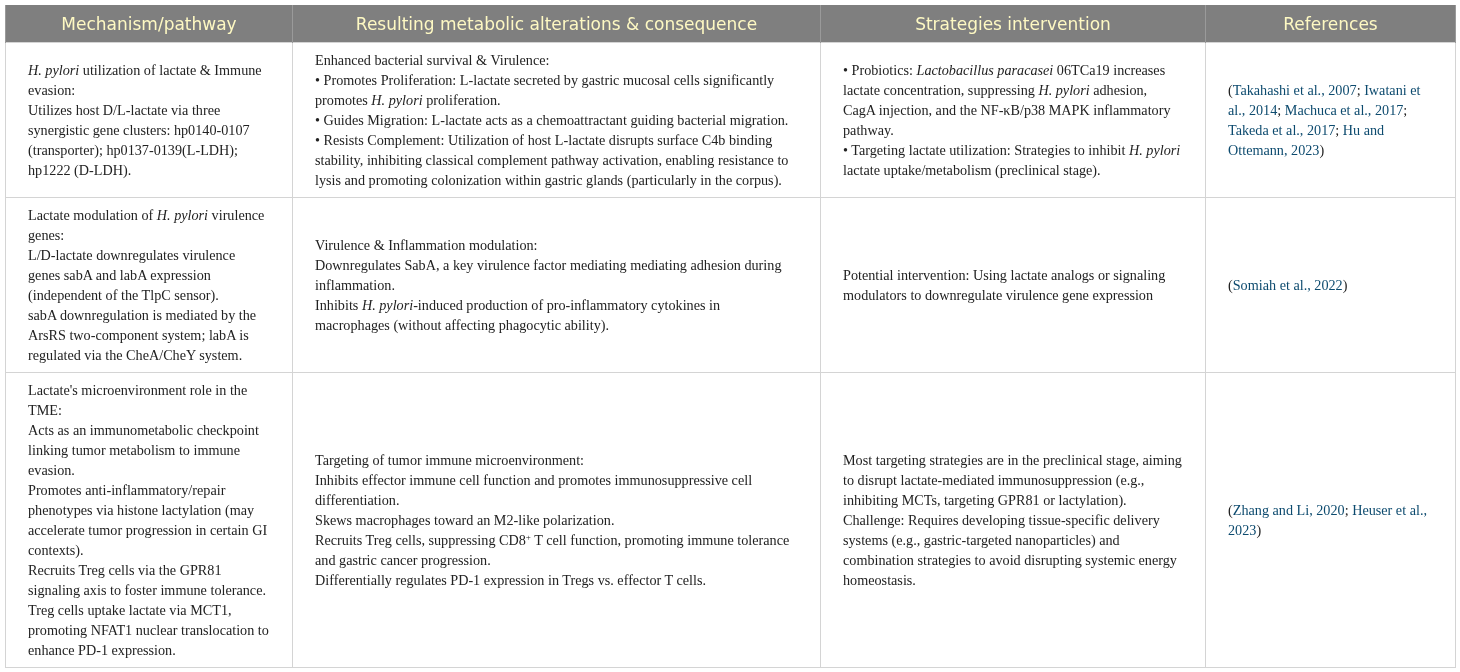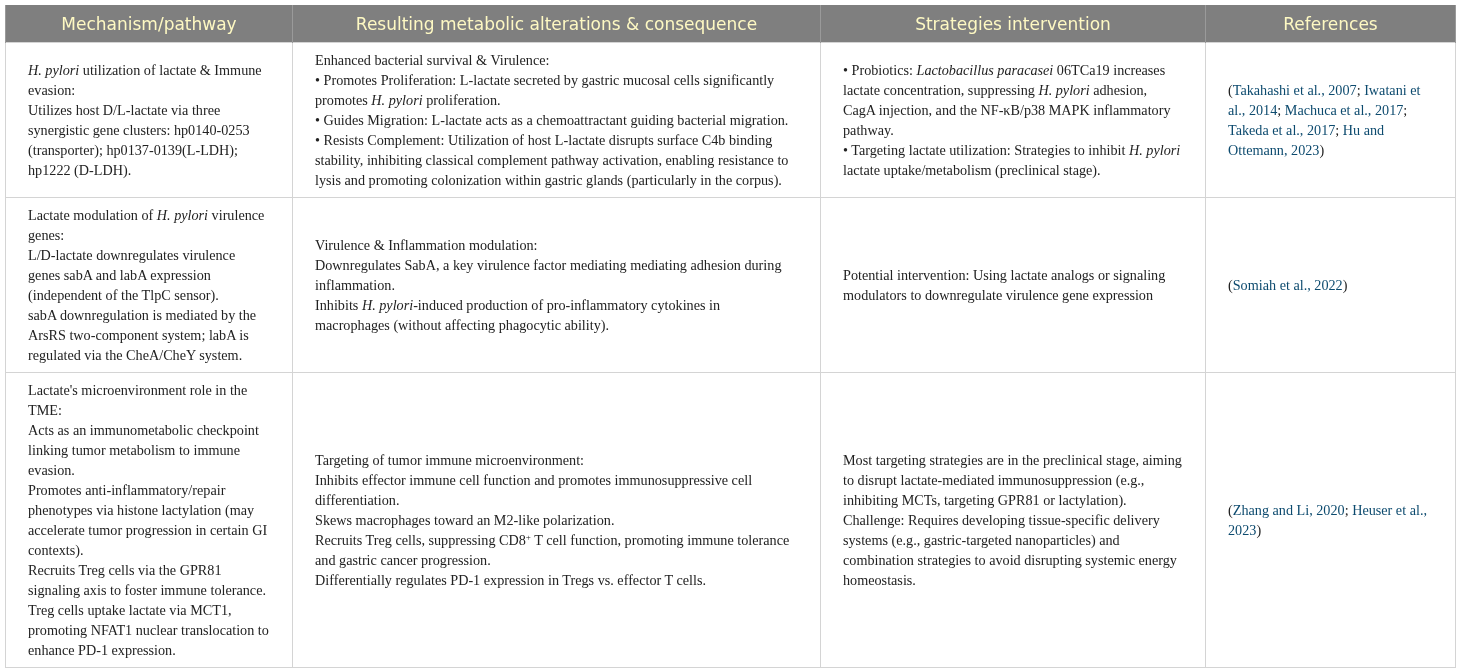--- a/index.html
+++ b/index.html
@@ -60,21 +60,21 @@
       <th>Resulting metabolic alterations &amp; consequence</th>
       <th>Strategies intervention</th>
       <th>References</th>
     </tr>
   </thead>
   <tbody>
 
     <tr class="r1">
       <td>
         <span class="line"><i>H. pylori</i><span> utilization of lactate &amp; Immune evasion:</span></span>
-        <span class="line">Utilizes host D/L-lactate via three synergistic gene clusters: hp0140-0253 (transporter); hp0137-0139(L-LDH); hp1222 (D-LDH).</span>
+        <span class="line">Utilizes host D/L-lactate via three synergistic gene clusters: hp0140-0107 (transporter); hp0137-0139(L-LDH); hp1222 (D-LDH).</span>
       </td>
       <td>
         <span class="line">Enhanced bacterial survival &amp; Virulence:</span>
         <span class="line"><span>• Promotes Proliferation: L-lactate secreted by gastric mucosal cells significantly promotes </span><i>H. pylori</i><span> proliferation.</span></span>
         <span class="line">• Guides Migration: L-lactate acts as a chemoattractant guiding bacterial migration.</span>
         <span class="line">• Resists Complement: Utilization of host L-lactate disrupts surface C4b binding stability, inhibiting classical complement pathway activation, enabling resistance to lysis and promoting colonization within gastric glands (particularly in the corpus).</span>
       </td>
       <td>
         <span class="line"><span>• Probiotics: </span><i>Lactobacillus paracasei</i><span> 06TCa19 increases lactate concentration, suppressing </span><i>H. pylori</i><span> adhesion, CagA injection, and the NF-κB/p38 MAPK inflammatory pathway.</span></span>
         <span class="line"><span>• Targeting lactate utilization: Strategies to inhibit </span><i>H. pylori</i><span> lactate uptake/metabolism (preclinical stage).</span></span>

